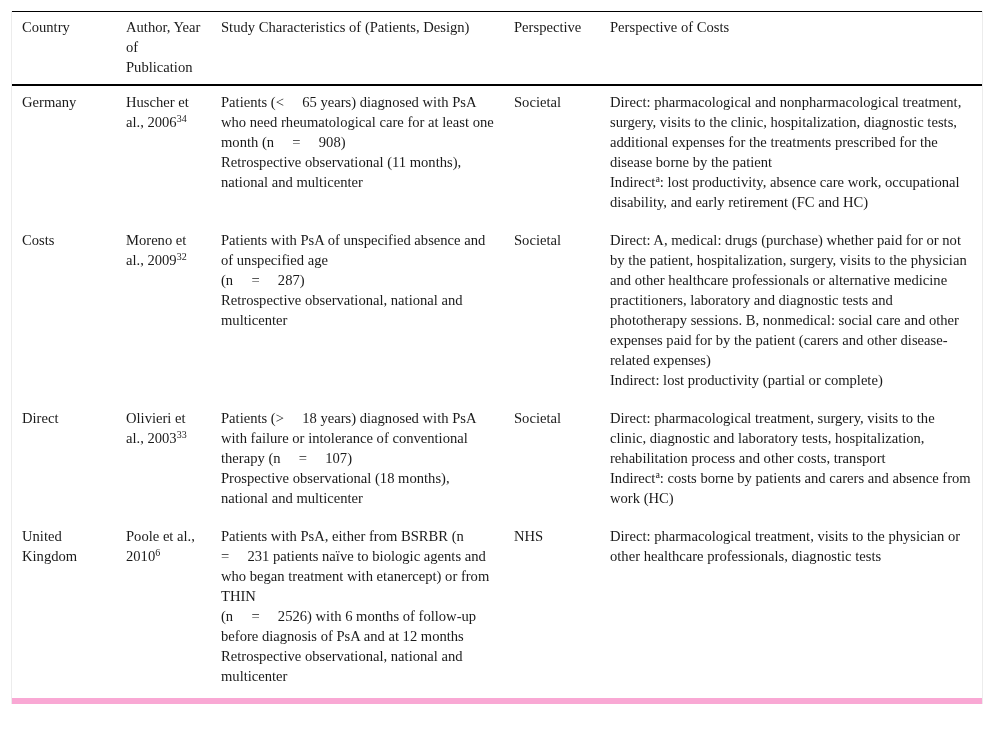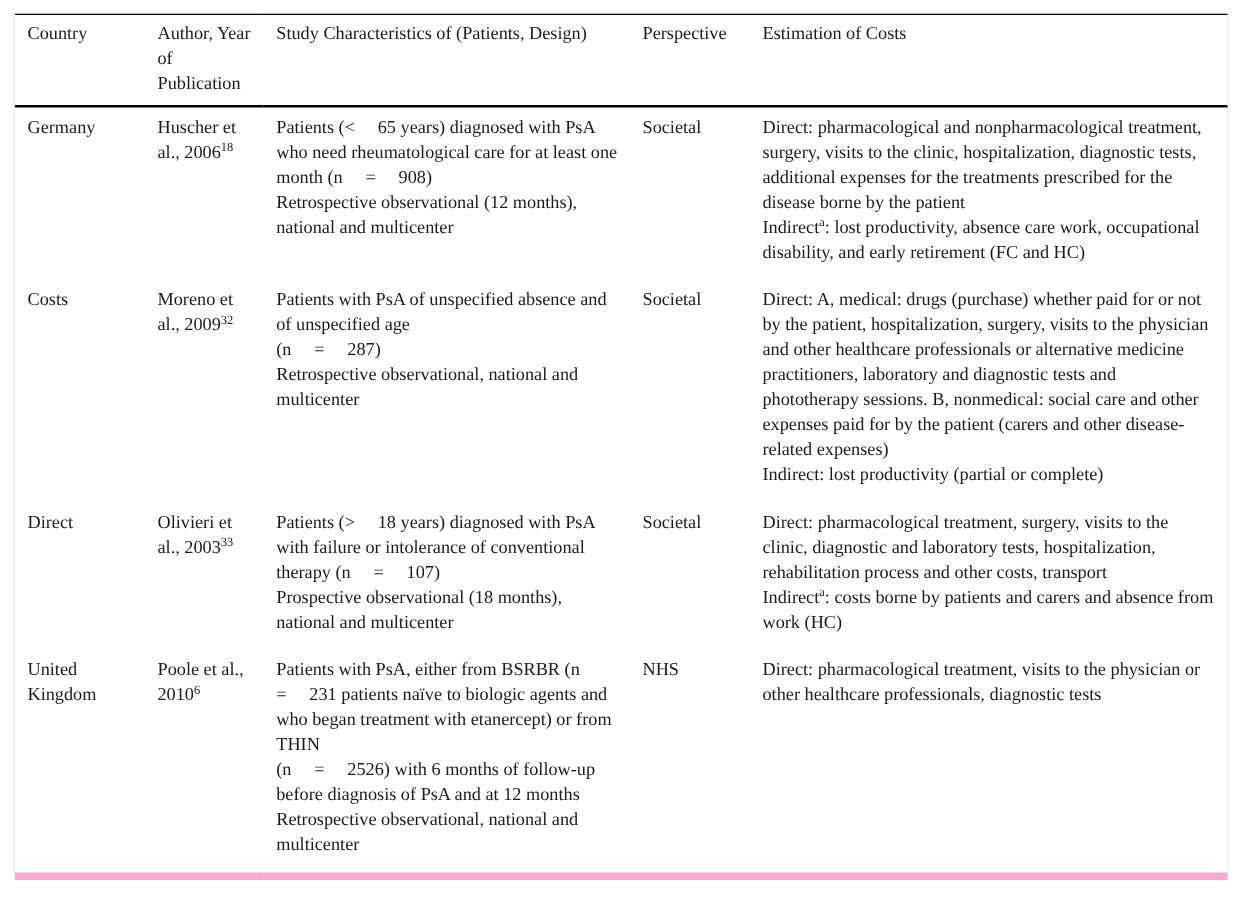--- a/index.html
+++ b/index.html
@@ -67,31 +67,31 @@
         <col class="c3">
         <col class="c4">
         <col class="c5">
     </colgroup>
     <thead>
       <tr>
         <th>Country</th>
         <th>Author, Year of Publication</th>
         <th>Study Characteristics of (Patients, Design)</th>
         <th>Perspective</th>
-        <th>Estimation of Costs</th>
+        <th>Perspective of Costs</th>
       </tr>
     </thead>
     <tbody>
 
       <tr>
         <td>Germany</td>
-        <td><span>Huscher et al., 2006</span><sup>18</sup></td>
+        <td><span>Huscher et al., 2006</span><sup>34</sup></td>
         <td>
           <span class="line">Patients (&lt;  65 years) diagnosed with PsA who need rheumatological care for at least one month (n  =  908)</span>
-          <span class="line">Retrospective observational (12 months), national and multicenter</span>
+          <span class="line">Retrospective observational (11 months), national and multicenter</span>
         </td>
         <td>Societal</td>
         <td>
           <span class="line">Direct: pharmacological and nonpharmacological treatment, surgery, visits to the clinic, hospitalization, diagnostic tests, additional expenses for the treatments prescribed for the disease borne by the patient</span>
           <span class="line"><span>Indirect</span><sup>a</sup><span>: lost productivity, absence care work, occupational disability, and early retirement (FC and HC)</span></span>
         </td>
       </tr>
 
       <tr>
         <td>Costs</td>

